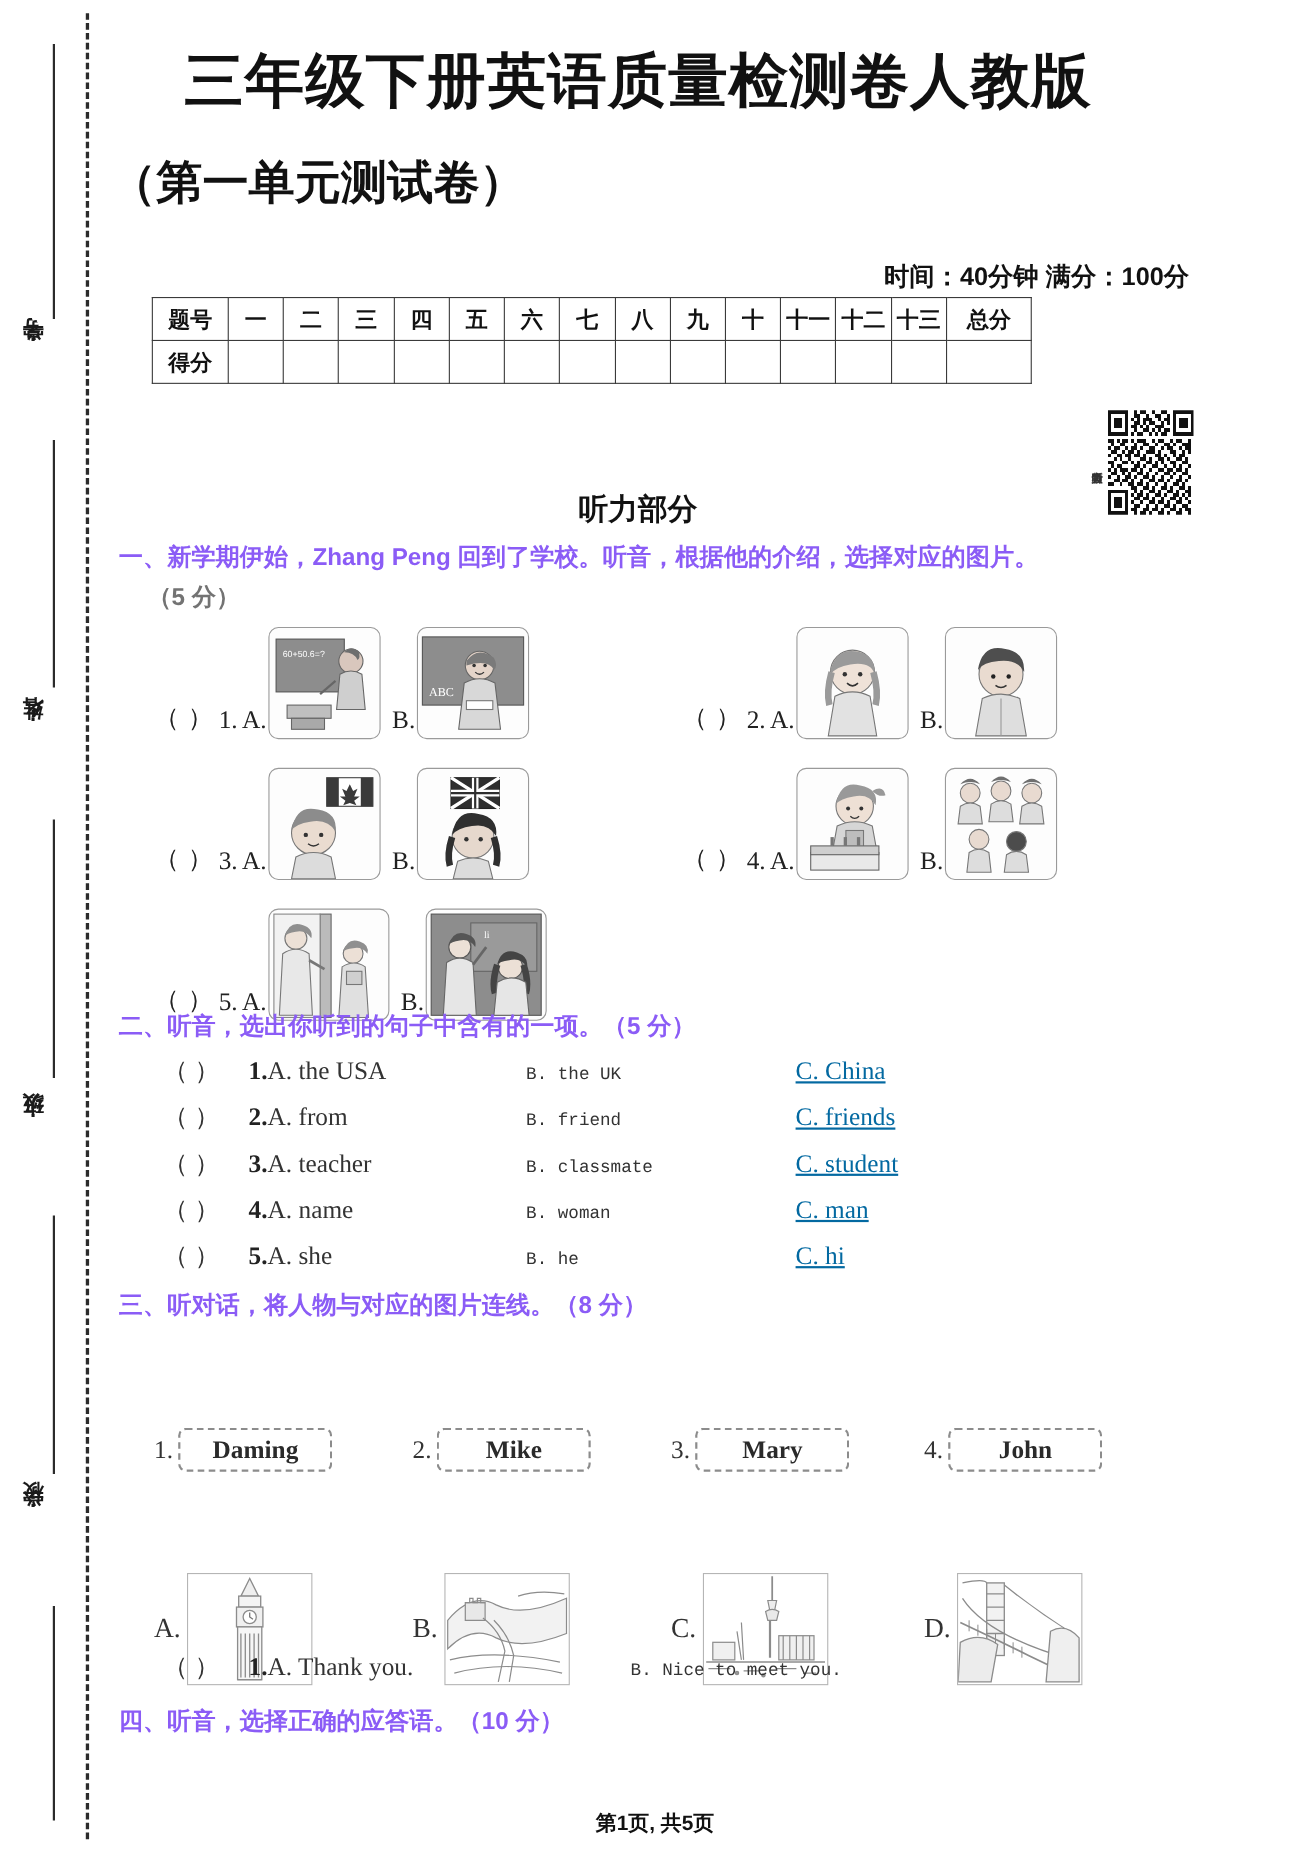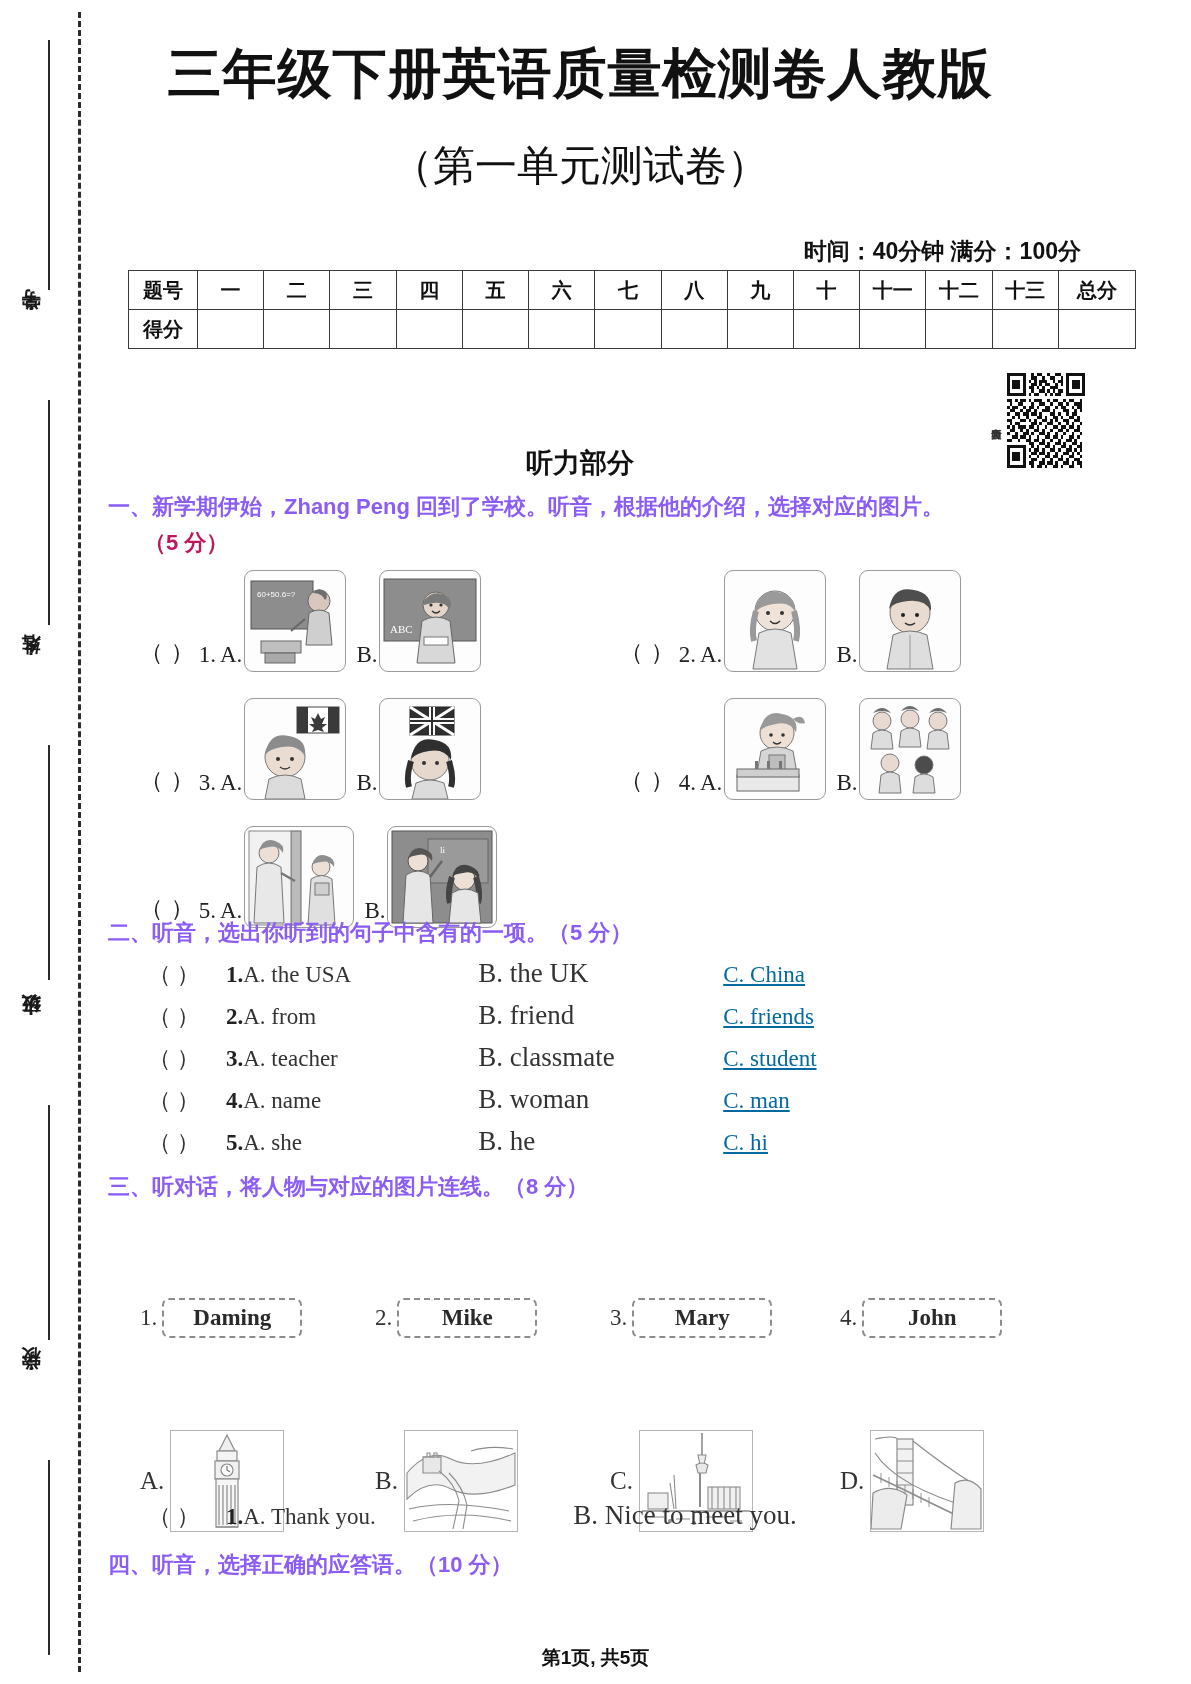--- a/index.html
+++ b/index.html
@@ -37,36 +37,36 @@
   
   .title-main {
     position:absolute; left:100px; top:38px; width:960px;
     text-align:center;
     font-family:"Liberation Sans", sans-serif;
     font-weight:bold; font-size:54px; letter-spacing:1px;
     color:#111;
   }
   .title-sub {
     position:absolute; left:100px; top:138px; width:960px;
-    text-align:center;
-    font-family:"Liberation Sans", sans-serif;
-    font-weight:normal; font-size:42px;
+    text-align:left;
+    font-family:"Liberation Sans", sans-serif;
+    font-weight:bold; font-size:42px;
     color:#111;
   }
   .meta-line {
     position:absolute; right:110px; top:236px;
     font-family:"Liberation Sans", sans-serif;
     font-weight:bold; font-size:23px;
     color:#111;
   }
 
   
   .score-table {
-    position:absolute; left:128px; top:270px;
-    width:1008px;
+    position:absolute; left:138px; top:270px;
+    width:800px;
     border-collapse:collapse;
     table-layout:fixed;
   }
   .score-table td {
     border:1px solid #3a3a3a;
     height:36px;
     text-align:center;
     vertical-align:middle;
     font-family:"Liberation Sans", sans-serif;
     font-weight:bold;
@@ -99,23 +99,23 @@
     font-family:"Liberation Sans", sans-serif;
     font-weight:bold; font-size:27px; color:#111;
   }
   .q-head {
     position:absolute; left:108px;
     font-family:"Liberation Sans", sans-serif;
     font-weight:bold; font-size:22px; color:#8b5cf6;
     white-space:nowrap;
   }
   .q-head2 {
-    position:absolute; left:144px;
-    font-family:"Liberation Sans", sans-serif;
-    font-weight:bold; font-size:22px; color:#be185d;
+    position:absolute; left:134px;
+    font-family:"Liberation Sans", sans-serif;
+    font-weight:bold; font-size:22px; color:#737373;
   }
 
   
   .picrow { position:absolute; display:flex; align-items:flex-end; }
   .paren {
     font-family:"Liberation Serif", serif; font-size:23px; color:#222;
     letter-spacing:1px; padding-bottom:4px; white-space:nowrap;
   }
   .opt-letter {
     font-family:"Liberation Serif", serif; font-size:23px; color:#222;
@@ -137,21 +137,21 @@
     font-family:"Liberation Serif", serif; font-size:23px; color:#333;
   }
   .wordrow .num {
     display:inline-block;
     font-family:"Liberation Serif", serif; font-size:23px; color:#222;
     font-weight:bold;
   }
   .wordrow .oa { display:inline-block; width:235px;
     font-family:"Liberation Serif", serif; font-size:23px; color:#333; }
   .wordrow .ob { display:inline-block; width:245px;
-    font-family:Liberation Serif, serif; font-size:27px; color:#333; }
+    font-family:Liberation Mono, monospace; font-size:16px; color:#333; }
   .wordrow .oc { display:inline-block;
     font-family:"Liberation Serif", serif; font-size:23px; color:#0369a1;text-decoration:underline; }
 
   
   .namerow { position:absolute; left:140px; top:1298px; width:930px;
     display:flex; align-items:center; }
   .nameitem { display:flex; align-items:center; }
   .nameidx {
     font-family:"Liberation Serif", serif; font-size:23px; color:#333;
     margin-right:5px;

